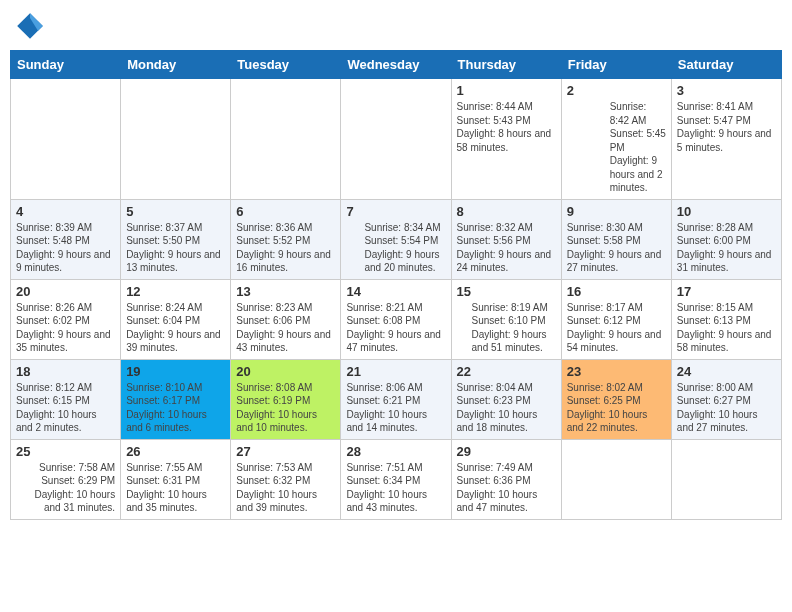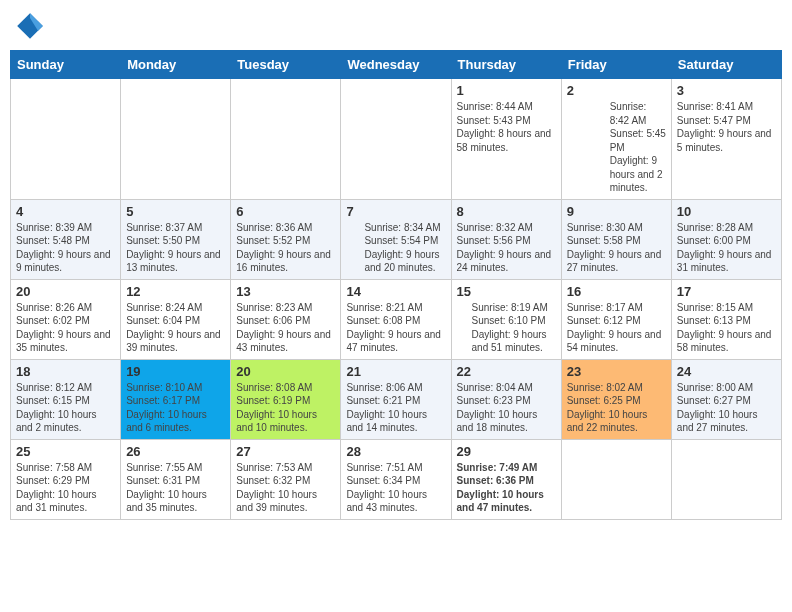--- a/index.html
+++ b/index.html
@@ -273,21 +273,21 @@
         <td style="background: rgb(240, 244, 250);">
           <span class="day-num">24</span>
           <div class="day-info" style="white-space: pre-line;">Sunrise: 8:00 AM
 Sunset: 6:27 PM
 Daylight: 10 hours and 27 minutes.</div>
         </td>
       </tr>
       <tr>
         <td>
           <span class="day-num">25</span>
-          <div class="day-info" style="white-space: pre-line;">Sunrise: 7:58 AM
+          <div class="day-info" style="white-space: pre-line; text-align: right;">Sunrise: 7:58 AM
 Sunset: 6:29 PM
 Daylight: 10 hours and 31 minutes.</div>
         </td>
         <td>
           <span class="day-num">26</span>
           <div class="day-info" style="white-space: pre-line;">Sunrise: 7:55 AM
 Sunset: 6:31 PM
 Daylight: 10 hours and 35 minutes.</div>
         </td>
         <td>
@@ -297,21 +297,21 @@
 Daylight: 10 hours and 39 minutes.</div>
         </td>
         <td>
           <span class="day-num">28</span>
           <div class="day-info" style="white-space: pre-line;">Sunrise: 7:51 AM
 Sunset: 6:34 PM
 Daylight: 10 hours and 43 minutes.</div>
         </td>
         <td>
           <span class="day-num">29</span>
-          <div class="day-info" style="white-space: pre-line; font-weight: bold;">Sunrise: 7:49 AM
+          <div class="day-info" style="white-space: pre-line;">Sunrise: 7:49 AM
 Sunset: 6:36 PM
 Daylight: 10 hours and 47 minutes.</div>
         </td>
         <td class="empty-cell"></td>
         <td class="empty-cell"></td>
       </tr>
     </tbody>
 </table>
 
 </body></html>

